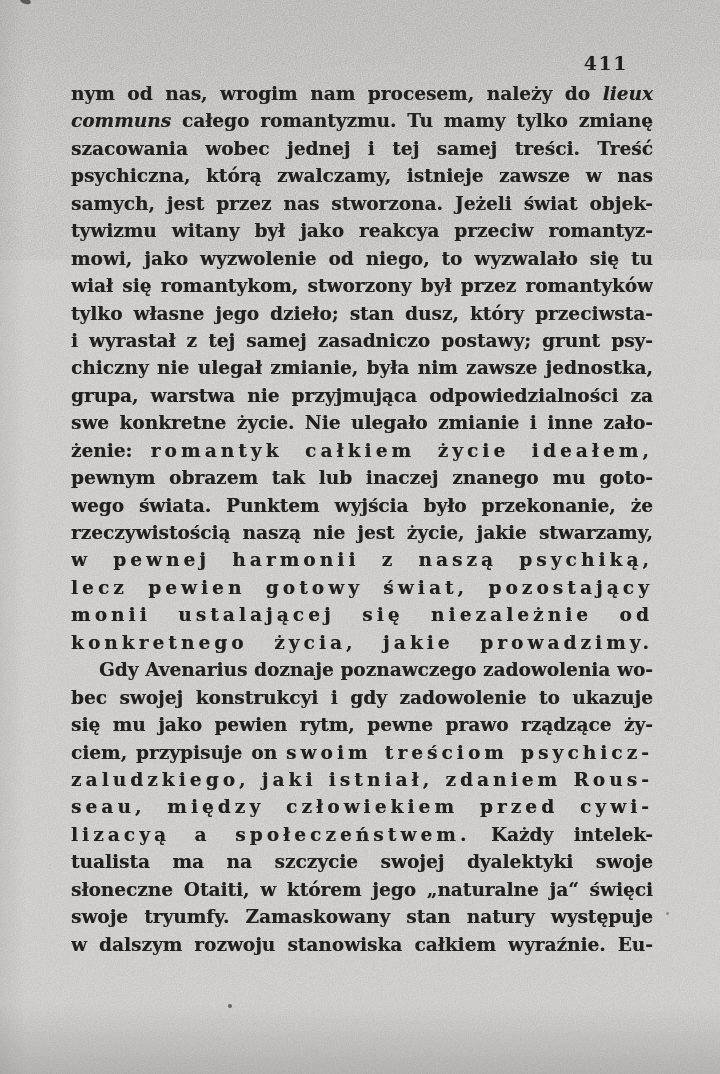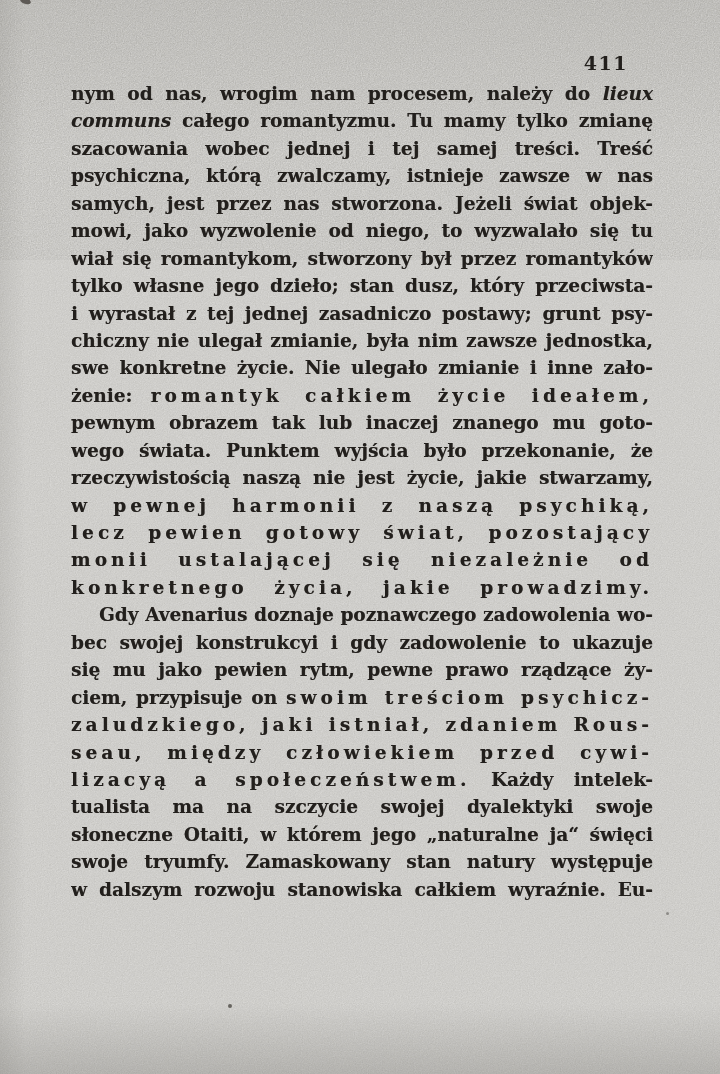--- a/index.html
+++ b/index.html
@@ -68,25 +68,27 @@
 
   <div class="pageno">411</div>
 
   <div class="textblock">
       <div>
         <div class="line"><span class="seg-n">nym od nas, wrogim nam procesem, należy do </span><span class="seg-i">lieux</span></div>
         <div class="line"><span class="seg-i">communs</span><span class="seg-n"> całego romantyzmu. Tu mamy tylko zmianę</span></div>
         <div class="line"><span class="seg-n">szacowania wobec jednej i tej samej treści. Treść</span></div>
         <div class="line"><span class="seg-n">psychiczna, którą zwalczamy, istnieje zawsze w nas</span></div>
         <div class="line"><span class="seg-n">samych, jest przez nas stworzona. Jeżeli świat objek-</span></div>
+        <div class="line"><span class="seg-n">tywizmu witany był jako reakcya przeciw romantyz-</span></div>
         <div class="line"><span class="seg-n">mowi, jako wyzwolenie od niego, to wyzwalało się tu</span></div>
         <div class="line"><span class="seg-n">wiał się romantykom, stworzony był przez romantyków</span></div>
         <div class="line"><span class="seg-n">tylko własne jego dzieło; stan dusz, który przeciwsta-</span></div>
-        <div class="line"><span class="seg-n">i wyrastał z tej jednej zasadniczo postawy; grunt psy-</span></div>
+        <div class="line"><span class="seg-n">i wyrastał z tej samej zasadniczo postawy; grunt psy-</span></div>
         <div class="line"><span class="seg-n">chiczny nie ulegał zmianie, była nim zawsze jednostka,</span></div>
+        <div class="line"><span class="seg-n">grupa, warstwa nie przyjmująca odpowiedzialności za</span></div>
         <div class="line"><span class="seg-n">swe konkretne życie. Nie ulegało zmianie i inne zało-</span></div>
         <div class="line"><span class="seg-n">żenie: </span><span class="seg-sp">romantyk całkiem życie ideałem,</span></div>
         <div class="line"><span class="seg-n">pewnym obrazem tak lub inaczej znanego mu goto-</span></div>
         <div class="line"><span class="seg-n">wego świata. Punktem wyjścia było przekonanie, że</span></div>
         <div class="line"><span class="seg-n">rzeczywistością naszą nie jest życie, jakie stwarzamy,</span></div>
         <div class="line"><span class="seg-sp">w pewnej harmonii z naszą psychiką, har-</span></div>
         <div class="line"><span class="seg-sp">lecz pewien gotowy świat, pozostający</span></div>
         <div class="line"><span class="seg-sp">monii ustalającej się niezależnie od</span></div>
         <div class="line"><span class="seg-sp">konkretnego życia, jakie prowadzimy.</span></div>
       </div>

